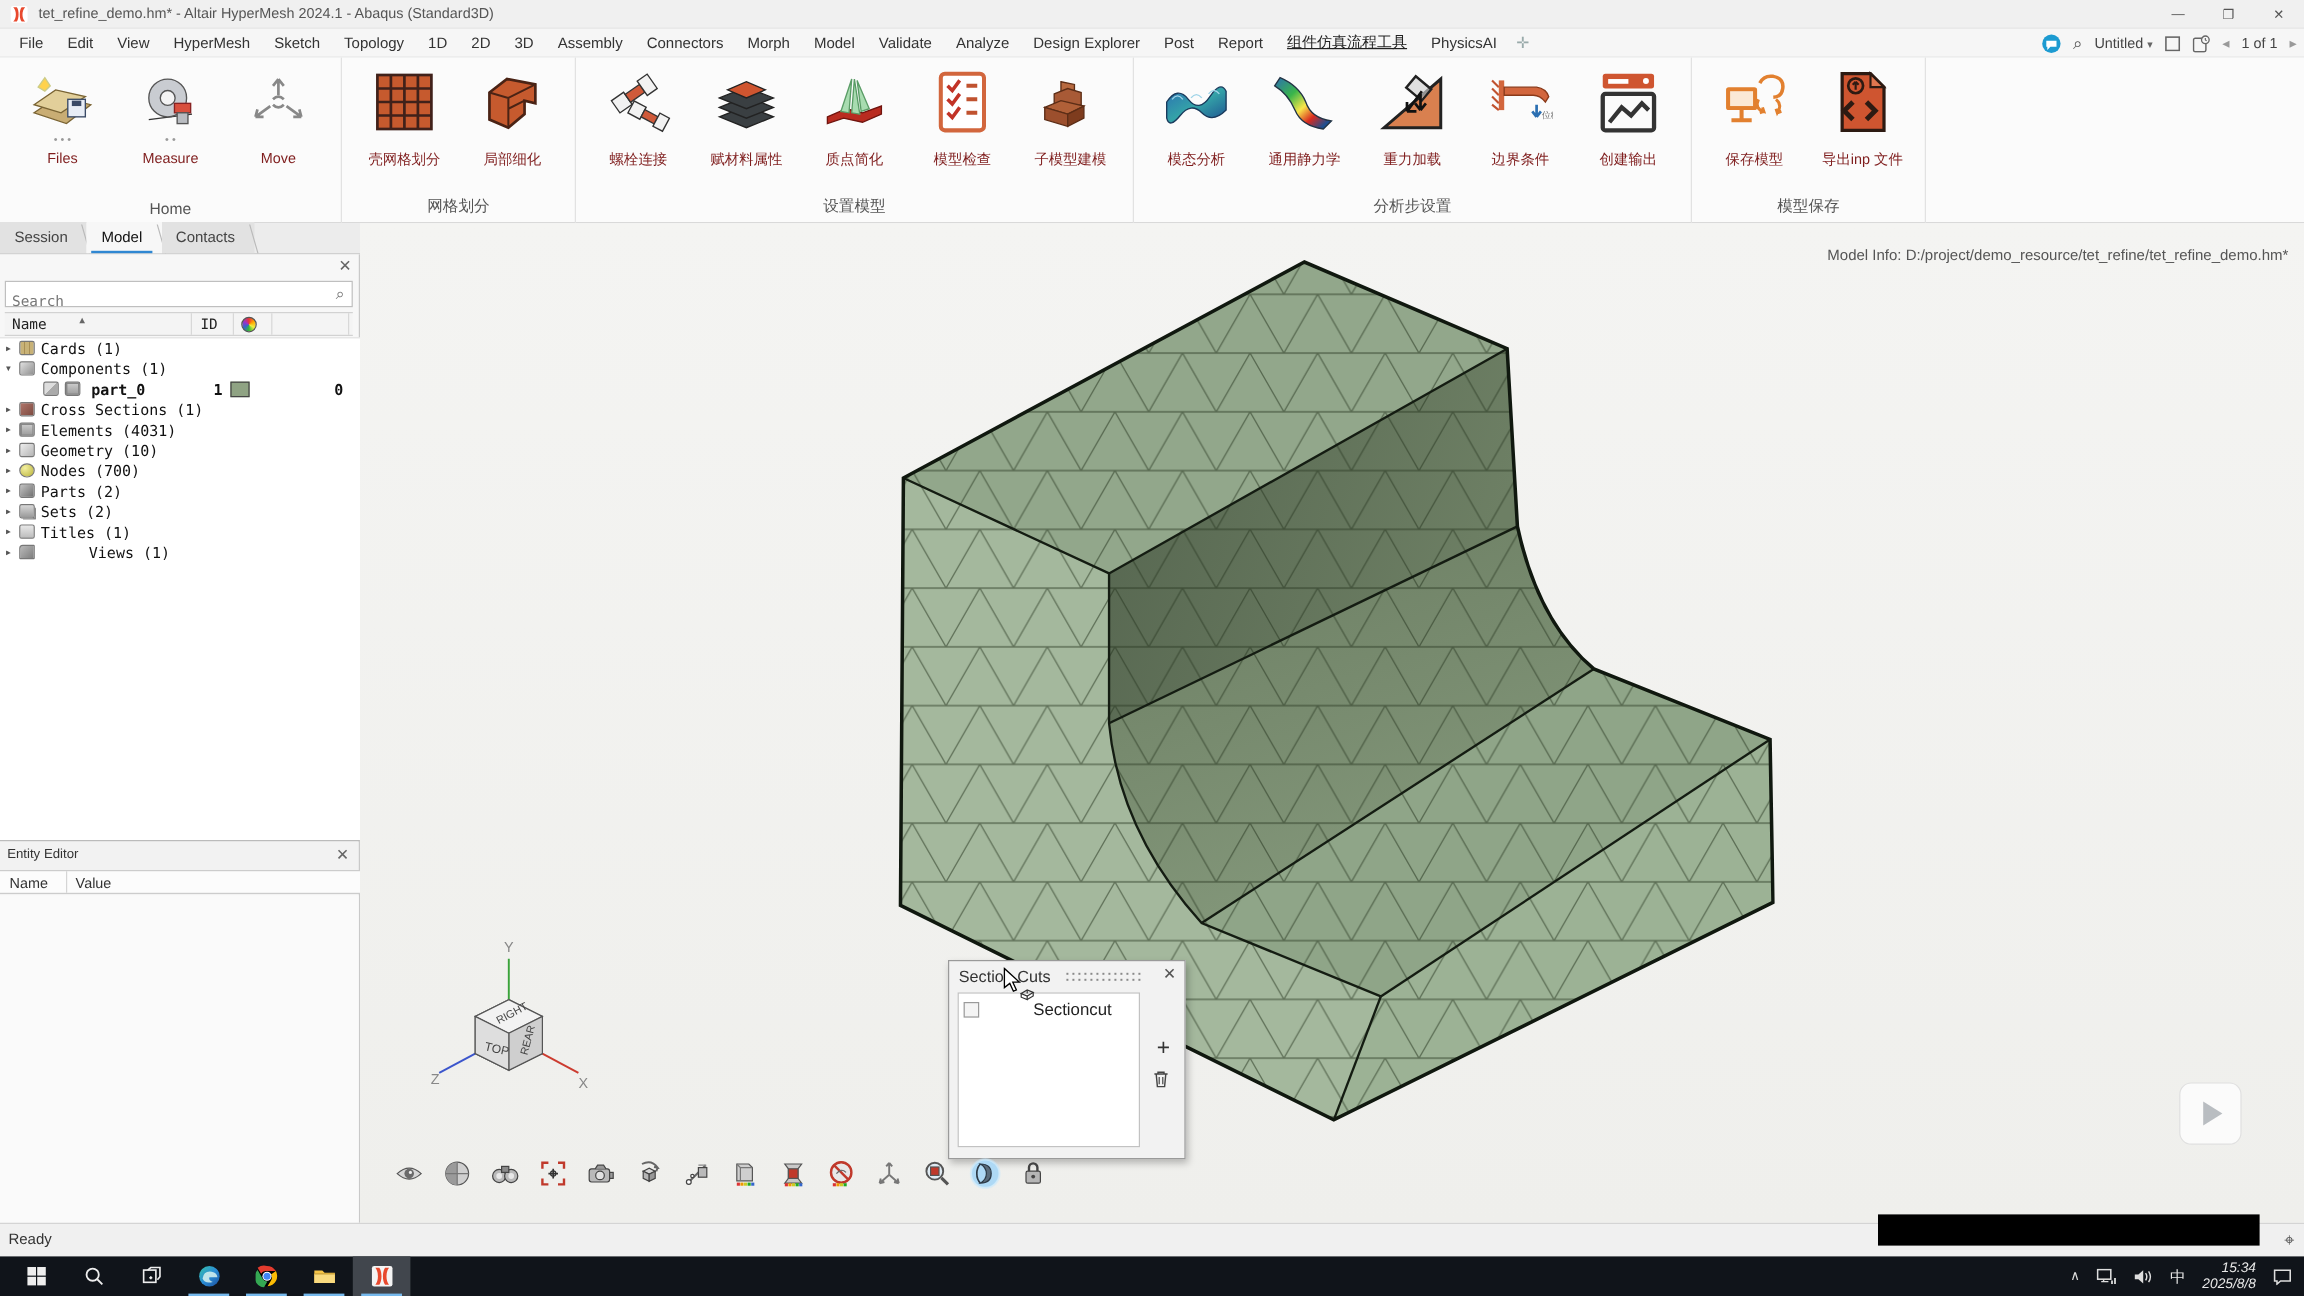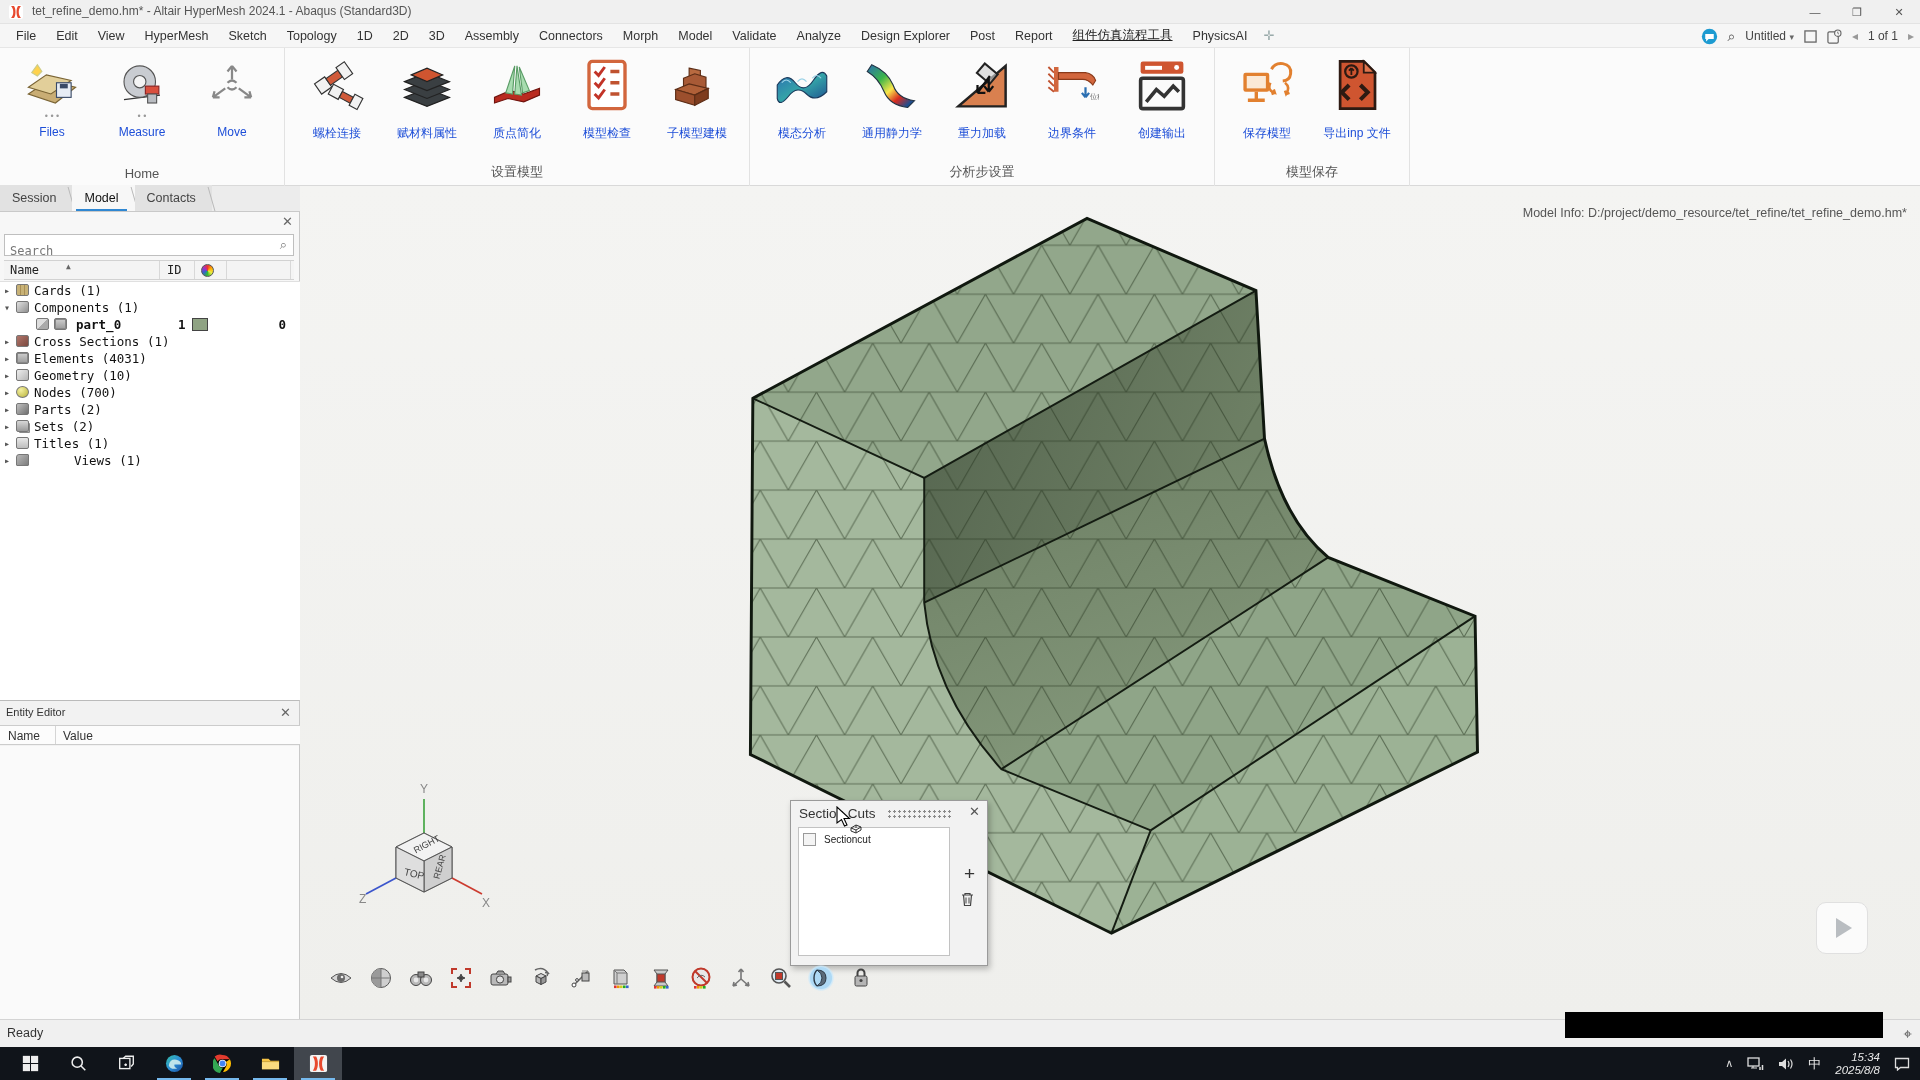--- a/index.html
+++ b/index.html
@@ -18,21 +18,21 @@
   .mplus { color:#9aa; font-size:13px; padding:0 6px; }
   #menu-right { position:absolute; right:6px; top:24px; height:24px; display:flex; align-items:center; gap:10px; }
   #menu-right .txt { font-size:12px; color:#444; }
   
   #ribbon { position:absolute; left:0; top:48px; width:1920px; height:138px; background:#fbfbfb; border-bottom:1px solid #d9d9d9; display:flex; }
   .rgroup { height:138px; display:flex; flex-direction:column; border-right:1px solid #e2e2e2; padding:4px 10px 2px 10px; }
   .rtools { display:flex; flex:1; align-items:flex-start; gap:6px; }
   .rtool { width:84px; display:flex; flex-direction:column; align-items:center; padding-top:4px; cursor:default; }
   .rtool .ric { width:58px; height:58px; display:flex; align-items:center; justify-content:center; }
   .rtool .ric svg { width:54px; height:54px; }
-  .rtool .rlabel { margin-top:6px; font-size:12px; color:#1d4ed8; white-space:nowrap; }
+  .rtool .rlabel { margin-top:6px; font-size:12px; color:#7f1d1d; white-space:nowrap; }
   .rtool .dots { color:#999; font-size:9px; line-height:4px; height:5px; }
   .rgl { text-align:center; font-size:13px; color:#555; padding:4px 0 3px 0; }
   
   #tabstrip { position:absolute; left:0; top:186px; width:300px; height:26px; background:#ececec; border-bottom:1px solid #c9c9c9; display:flex; align-items:flex-end; }
   .tab { position:relative; font-size:12.5px; color:#444; padding:5px 16px 5px 12px; background:#e2e2e2; height:26px; display:flex; align-items:center; }
   .tab::after { content:''; position:absolute; right:0; top:2px; bottom:0; width:1px; background:#b9b9b9; transform:skewX(16deg); }
   .tab.active { background:#f7f7f7; color:#111; }
   .tab.active::before { content:''; position:absolute; left:4px; right:8px; bottom:0; height:2px; background:#2f87d2; }
   #browser { position:absolute; left:0; top:212px; width:300px; height:488px; background:#f7f7f7; border-right:1px solid #c9c9c9; }
   #browser .close { position:absolute; right:6px; top:2px; color:#666; font-size:13px; }
@@ -66,21 +66,21 @@
   .tbicon.active { background:radial-gradient(circle,#9fd4f6 0%,#c9e8fb 60%,rgba(201,232,251,0) 75%); border-radius:50%; }
   
   #sectiondlg { position:absolute; left:490px; top:614px; width:198px; height:166px; background:#f2f2f2; border:1px solid #9a9a9a; box-shadow:2px 3px 6px rgba(0,0,0,.25); }
   #sectiondlg .dtitle { position:absolute; left:8px; top:5px; font-size:13.5px; color:#333; }
   #sectiondlg .dhandle { position:absolute; left:96px; top:8px; width:66px; height:9px;
       background-image:radial-gradient(#8a8a8a 1px, transparent 1.2px); background-size:5px 5px; }
   #sectiondlg .close { position:absolute; right:7px; top:3px; color:#555; font-size:13px; }
   #sectiondlg .dlist { position:absolute; left:7px; top:26px; width:152px; bottom:9px; background:#fff; border:1px solid #c2c2c2; }
   #sectiondlg .item { display:flex; align-items:center; gap:8px; padding:5px 4px; }
   #sectiondlg .cb { width:13px; height:13px; border:1px solid #9a9a9a; background:#f4f4f4; }
-  #sectiondlg .ilabel { font-size:10px; color:#222; }
+  #sectiondlg .ilabel { font-size:14px; color:#222;margin-left:37px; }
   #sectiondlg .plus { position:absolute; right:12px; top:62px; font-size:19px; color:#333; }
   #sectiondlg .trash { position:absolute; right:12px; top:90px; }
   
   #playbtn { position:absolute; right:52px; bottom:65px; width:52px; height:52px; background:rgba(252,252,252,.9); border:1px solid #e0e0e0; border-radius:10px; display:flex; align-items:center; justify-content:center; }
   #playbtn .tri { width:0; height:0; border-left:16px solid #b9bdc1; border-top:10px solid transparent; border-bottom:10px solid transparent; margin-left:4px; }
   
   #statusbar { position:absolute; left:0; top:1019px; width:1920px; height:28px; background:#f0f0f0; border-top:1px solid #d4d4d4; }
   #statusbar .ready { position:absolute; left:7px; top:6px; font-size:12.5px; color:#333; }
   #blackbox { position:absolute; left:1565px; top:1012px; width:318px; height:26px; background:#000; }
   #statusgear { position:absolute; right:8px; top:5px; color:#555; font-size:15px; }
@@ -196,20 +196,45 @@
           <div class="rlabel">Move</div>
         </div>
       </div>
       <div class="rgl">Home</div>
     </div>
     <div class="rgroup">
       <div class="rtools">
         <div class="rtool">
           <div class="ric">
             <svg viewBox="0 0 48 48">
+              <rect x="4" y="4" width="40" height="40" fill="#c65a2e" stroke="#40211a" stroke-width="2"></rect>
+              <path d="M14 4 V44 M24 4 V44 M34 4 V44 M4 14 H44 M4 24 H44 M4 34 H44" stroke="#40211a" stroke-width="2"></path>
+            </svg>
+          </div>
+          <div class="dots"></div>
+          <div class="rlabel">壳网格划分</div>
+        </div>
+        <div class="rtool">
+          <div class="ric">
+            <svg viewBox="0 0 48 48">
+              <path d="M7 17 L20 7 L41 11 L41 25 L33 23 L33 33 L21 43 L7 37 Z" fill="#c65a2e" stroke="#4a2315" stroke-width="2"></path>
+              <path d="M7 17 L21 21 L21 43 M21 21 L41 11 M33 23 L21 29" stroke="#4a2315" stroke-width="1.5" fill="none"></path>
+            </svg>
+          </div>
+          <div class="dots"></div>
+          <div class="rlabel">局部细化</div>
+        </div>
+      </div>
+      <div class="rgl">网格划分</div>
+    </div>
+    <div class="rgroup">
+      <div class="rtools">
+        <div class="rtool">
+          <div class="ric">
+            <svg viewBox="0 0 48 48">
               <g transform="rotate(-35 20 18)">
                 <rect x="4" y="13" width="11" height="11" fill="#f2f2f2" stroke="#333"></rect>
                 <rect x="15" y="15" width="13" height="7" fill="#d05a3a" stroke="#333"></rect>
                 <rect x="28" y="12" width="9" height="13" fill="#f2f2f2" stroke="#333"></rect>
               </g>
               <g transform="rotate(28 30 36)">
                 <rect x="16" y="29" width="10" height="10" fill="#f2f2f2" stroke="#333"></rect>
                 <rect x="26" y="31" width="11" height="6" fill="#d05a3a" stroke="#333"></rect>
                 <rect x="37" y="28" width="8" height="11" fill="#f2f2f2" stroke="#333"></rect>
               </g>

